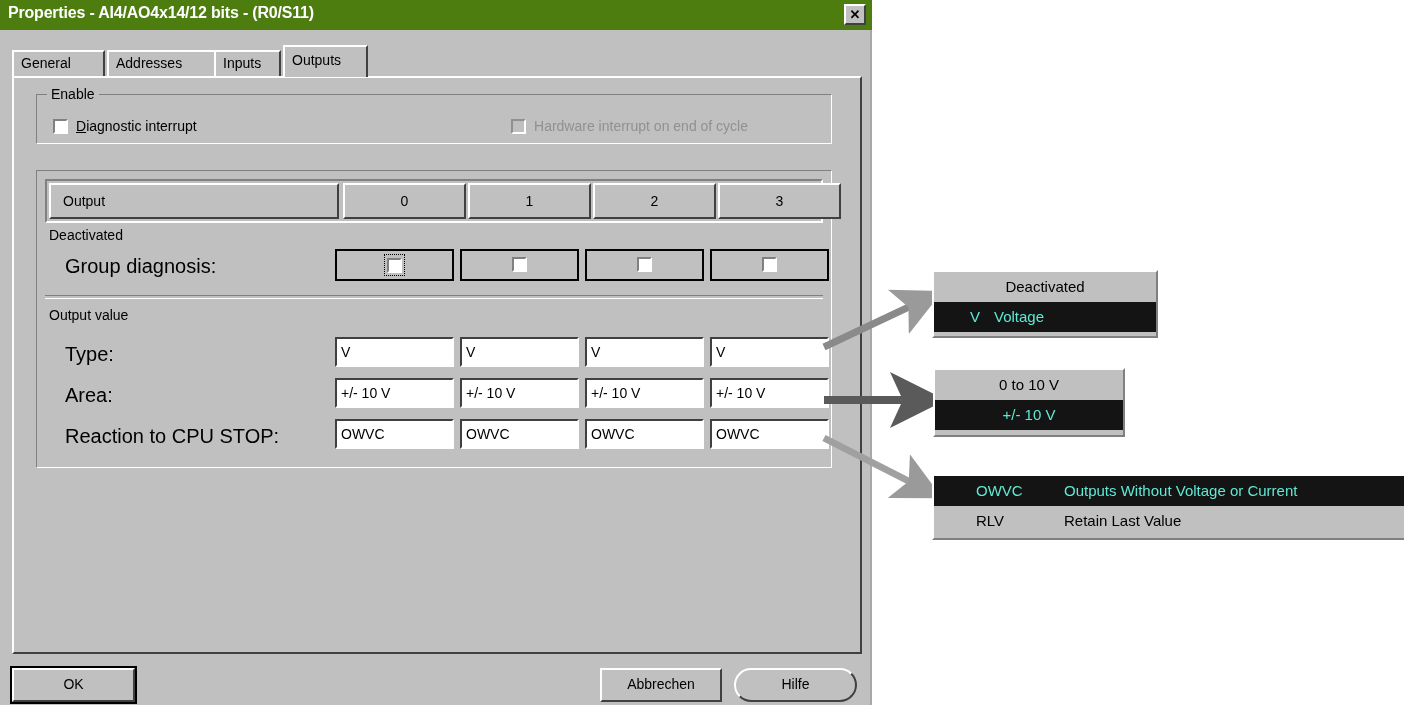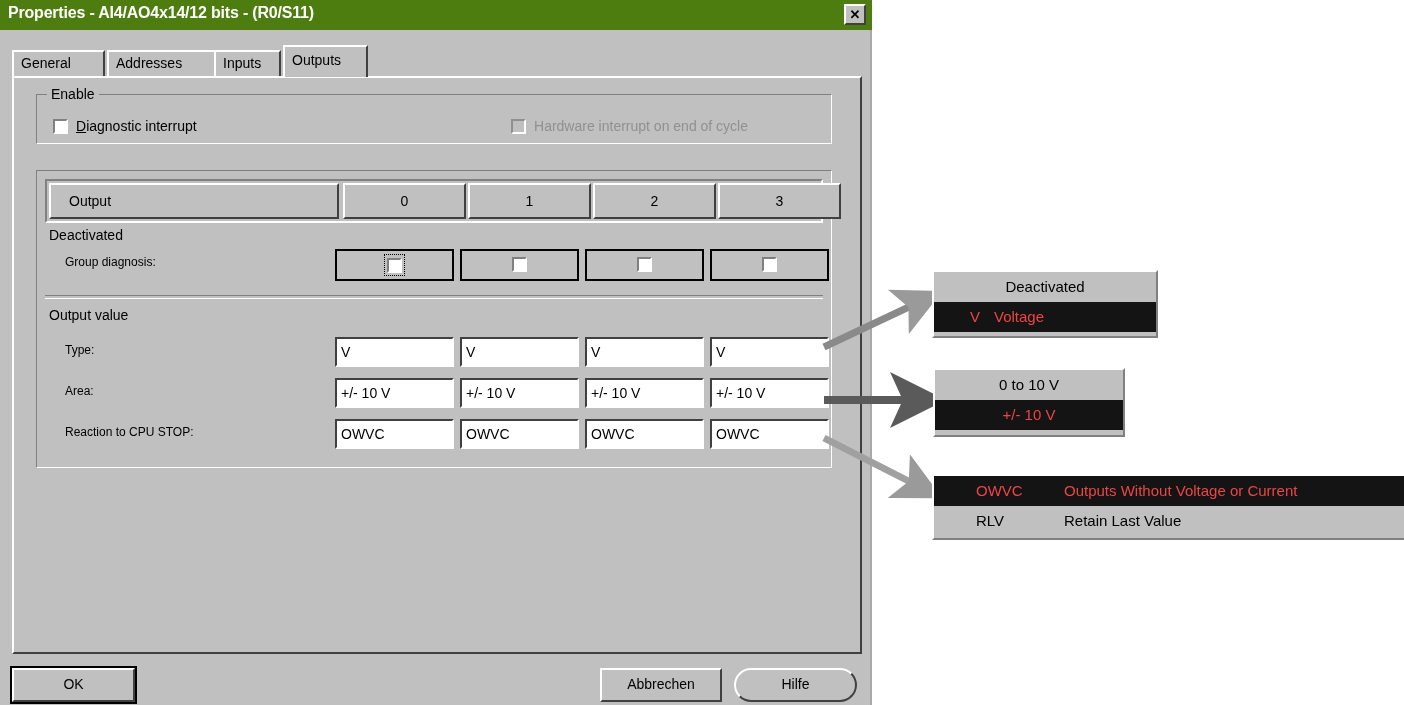--- a/index.html
+++ b/index.html
@@ -195,41 +195,41 @@
     box-sizing: border-box;
     font-size: 14px;
     line-height: 32px;
     text-align: center;
     cursor: default;
   }
   #hdr-output {
     left: 2px;
     width: 290px;
     text-align: left;
-    padding-left: 18px;
+    padding-left: 12px;
     box-sizing: border-box;
   }
 
   
   .section-line {
     position: absolute;
     left: 8px;
     width: 778px;
     height: 2px;
     border-top: 1px solid #808080;
     border-bottom: 1px solid #ffffff;
   }
   .section-label {
     position: absolute;
     font-size: 14px;
     white-space: nowrap;
   }
   .row-label {
     position: absolute;
-    font-size: 12px;
+    font-size: 20px;
     white-space: nowrap;
   }
 
   
   .diag-cell {
     position: absolute;
     height: 32px;
     background: #c0c0c0;
     border: 2px solid #000000;
     box-sizing: border-box;
@@ -305,21 +305,21 @@
   }
   .callout-row {
     font-size: 15px;
     line-height: 30px;
     height: 30px;
     white-space: nowrap;
     cursor: default;
   }
   .callout-row.sel {
     background: #141414;
-    color: #ef4444;
+    color: #5eead4;
   }
   .ctr { text-align: center; }
   .cl-code {
     display: inline-block;
     text-align: left;
   }
 
   #callout-type  { left: 932px; top: 270px; width: 226px; height: 68px; }
   #callout-area  { left: 933px; top: 368px; width: 192px; height: 69px; }
   #callout-stop  { left: 932px; top: 474px; width: 480px; height: 66px; }

